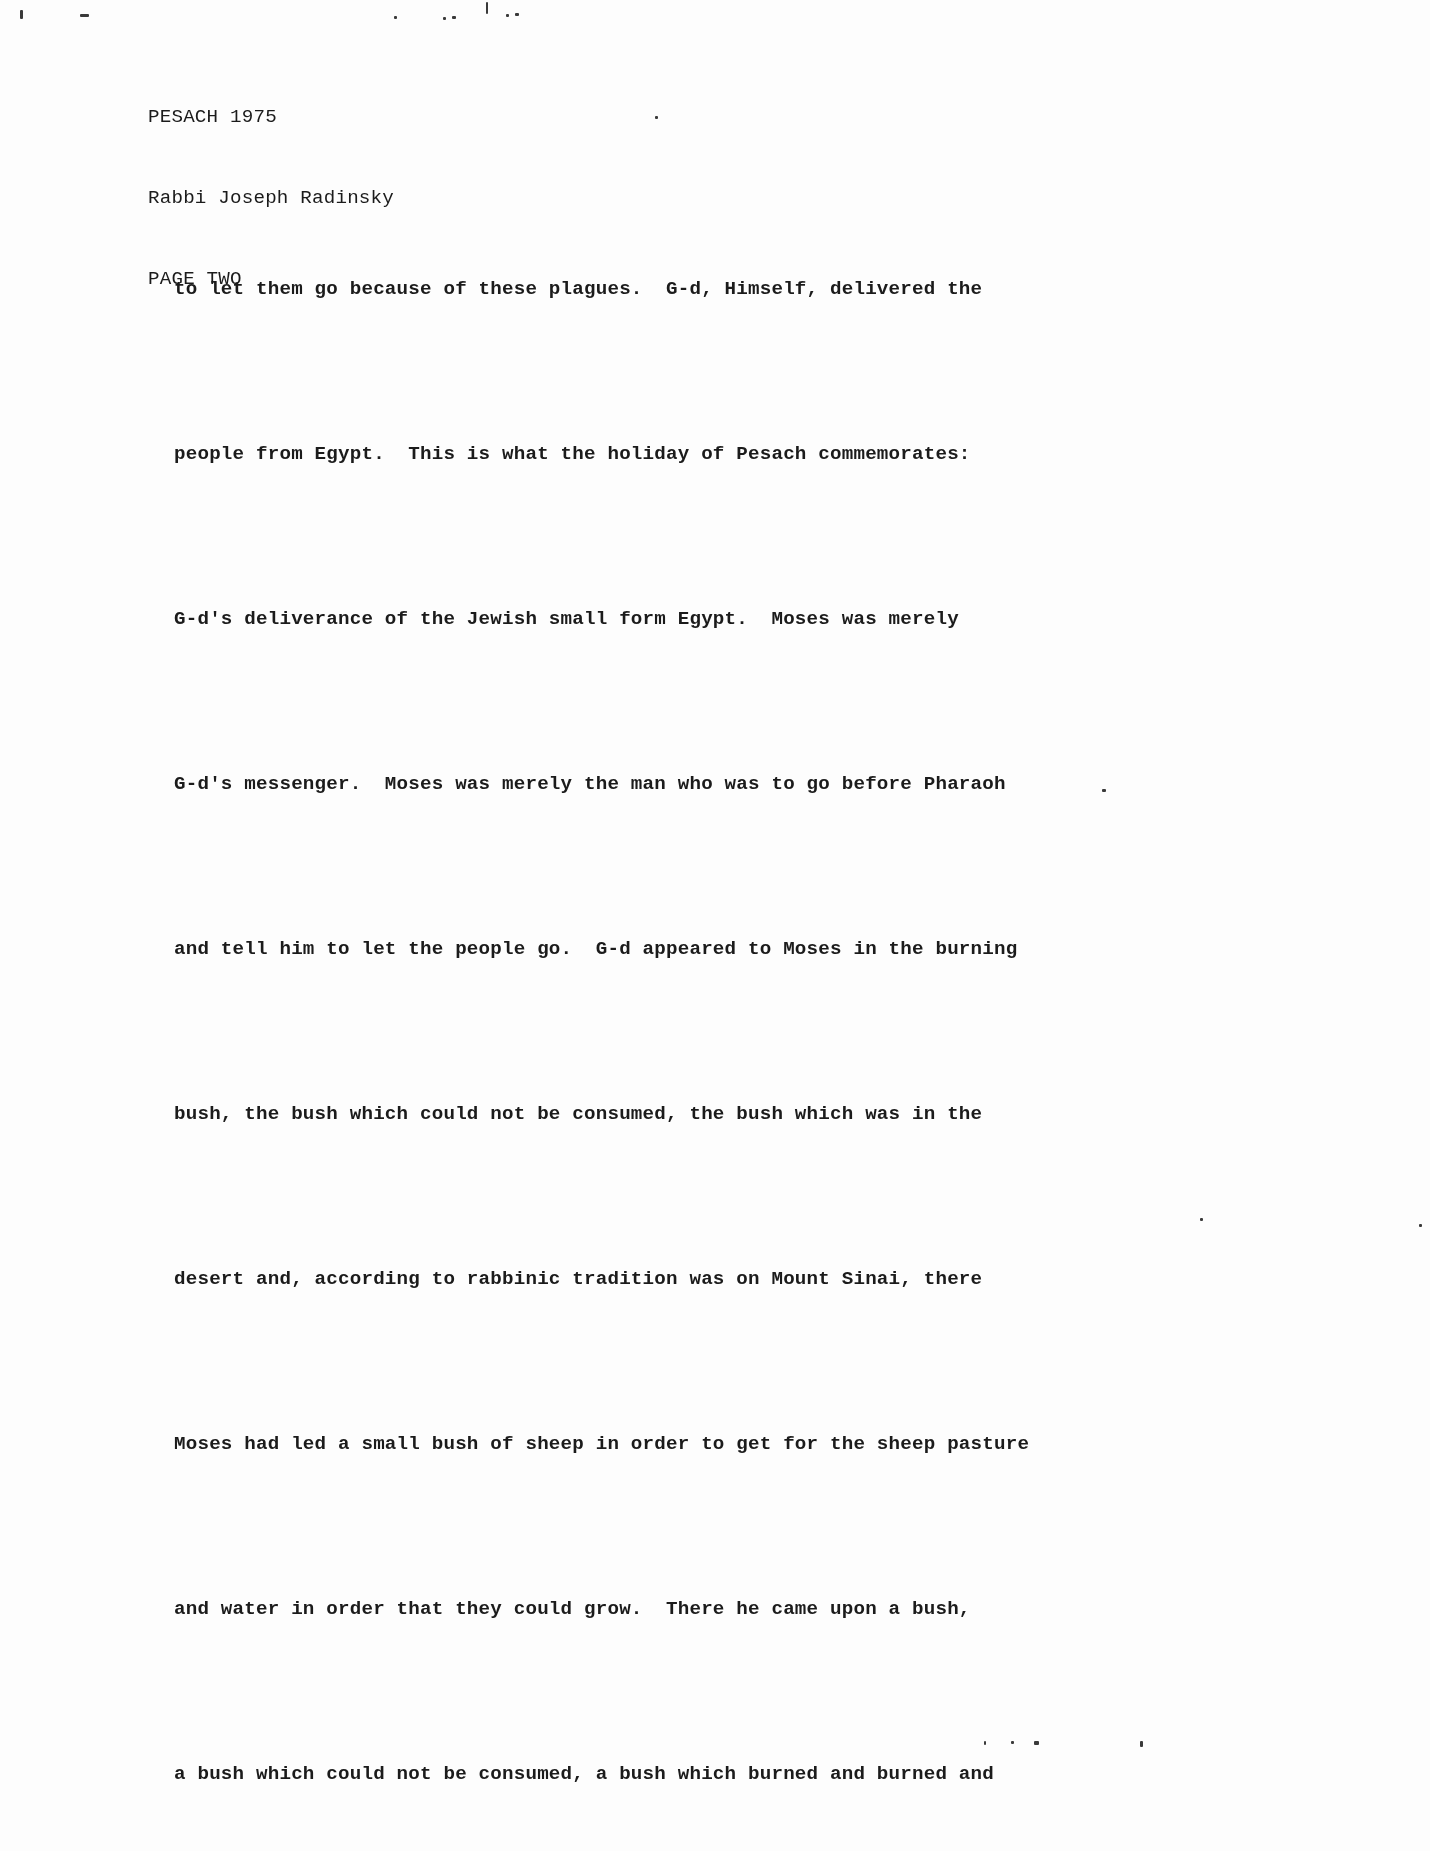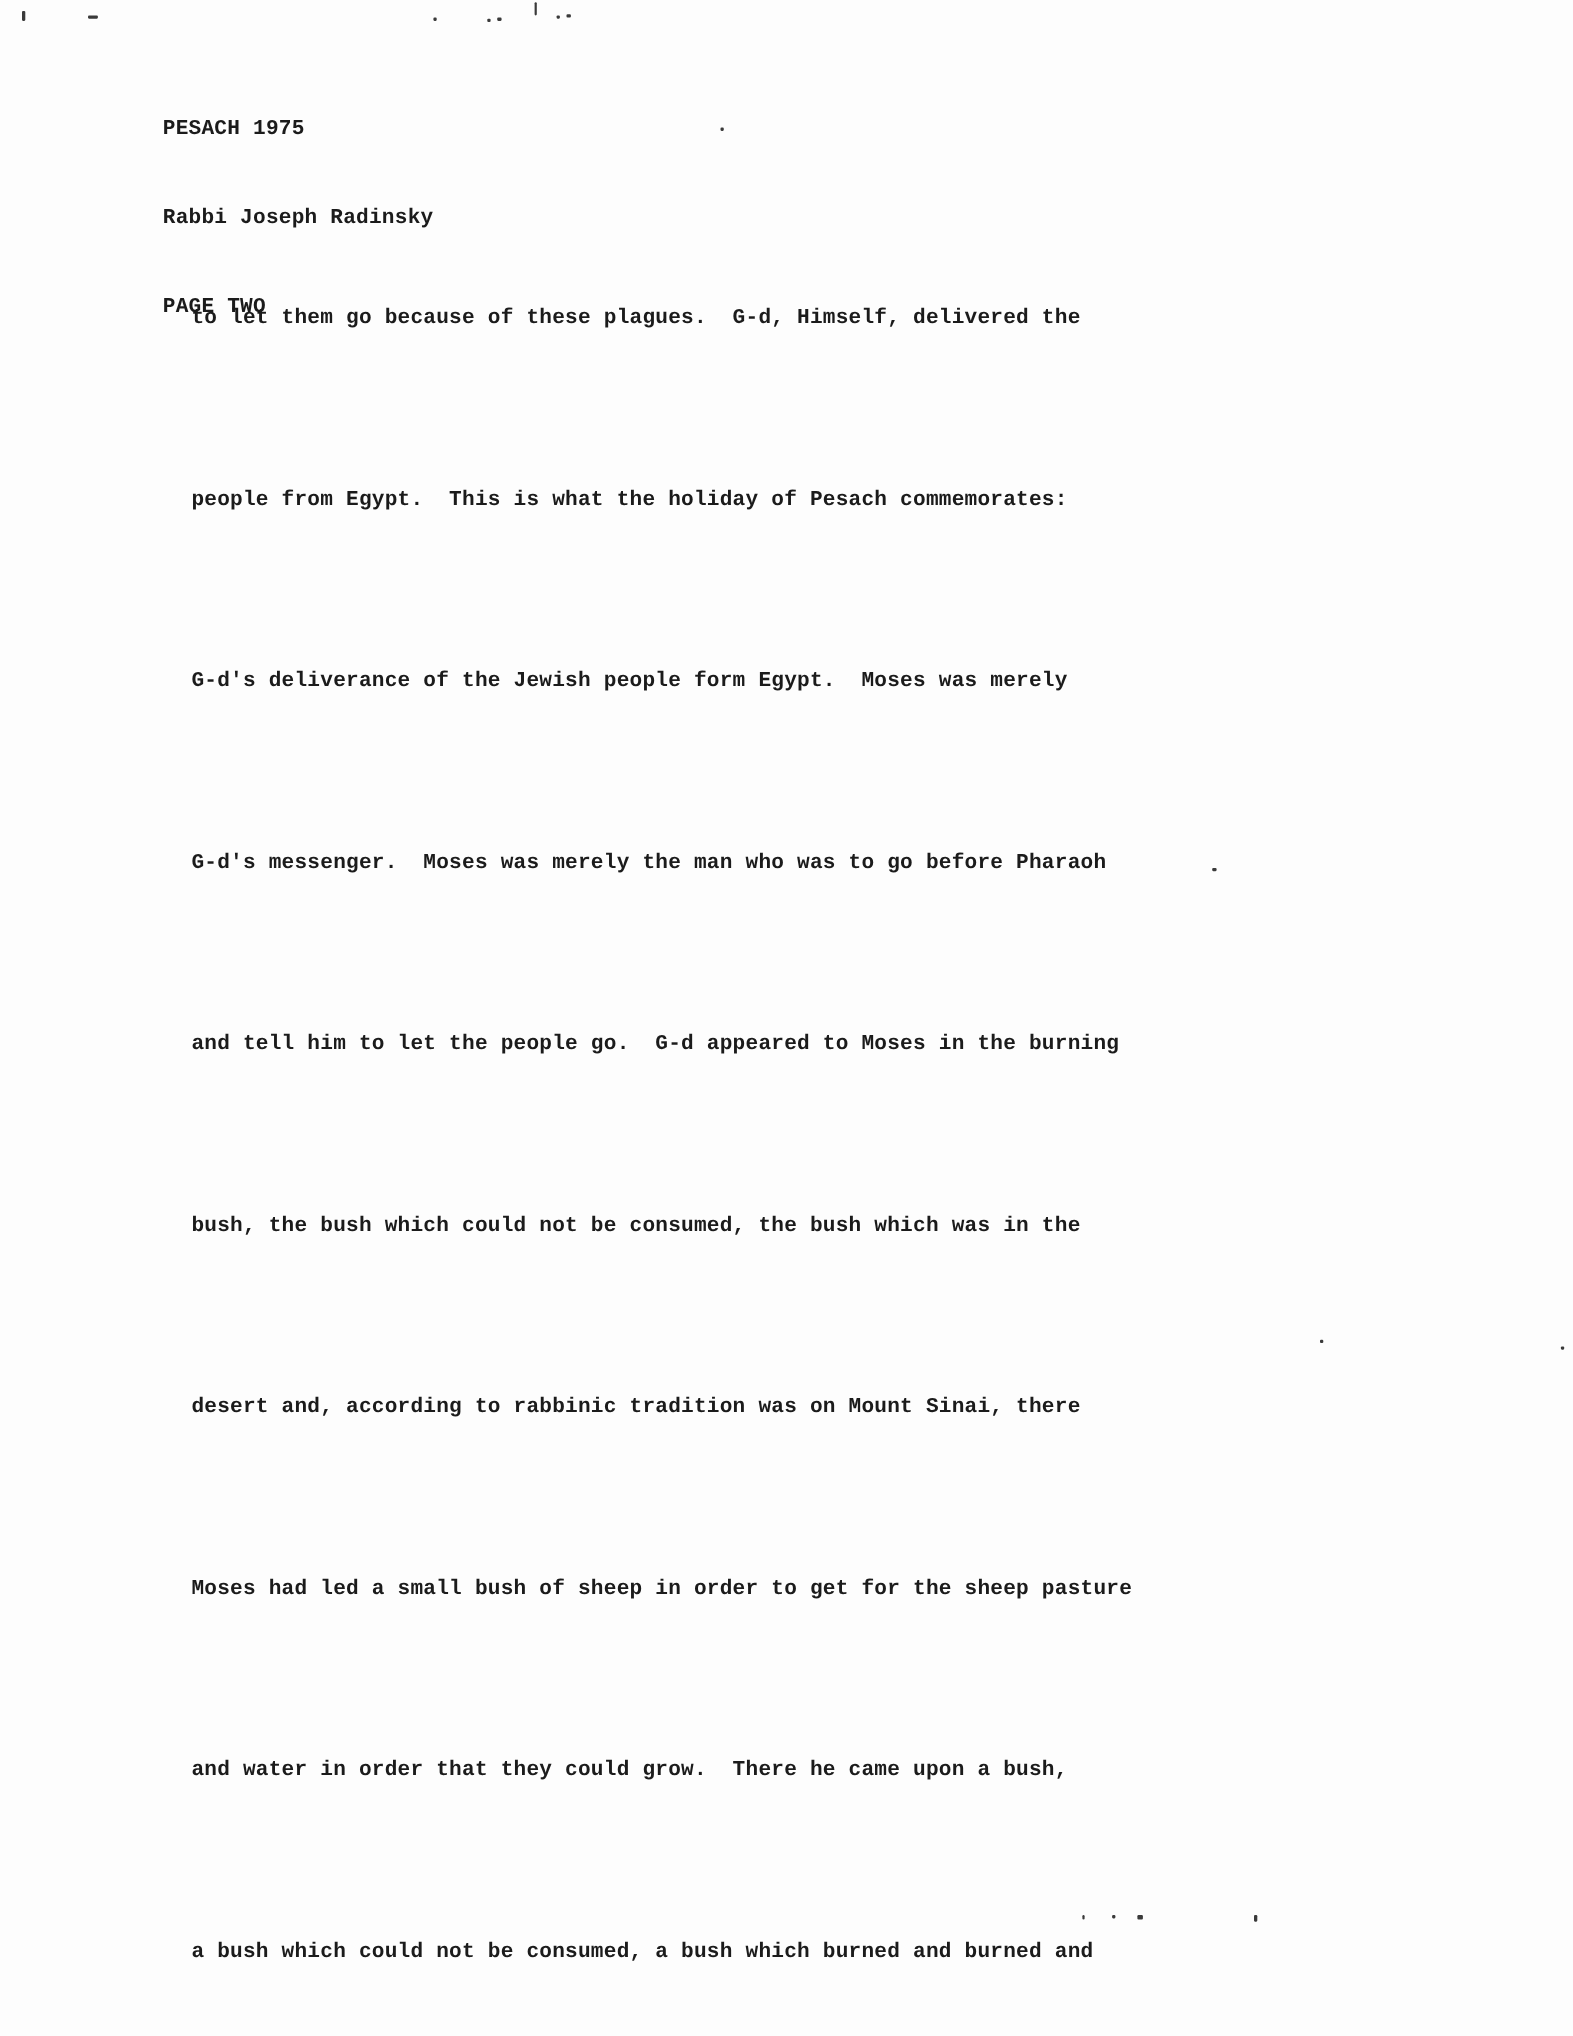--- a/index.html
+++ b/index.html
@@ -12,21 +12,21 @@
     color: #1b1b1b;
     font-family: "Liberation Mono", "DejaVu Sans Mono", monospace;
     overflow: hidden;
   }
   .doc-header {
     position: absolute;
     left: 148px;
     top: 50px;
     font-size: 19.2px;
     line-height: 27px;
-    font-weight: 700;
+    font-weight: 400;
     white-space: pre;
     letter-spacing: 0.2px;
   }
   .doc-body {
     position: absolute;
     left: 148px;
     top: 152px;
   }
   .para {
     white-space: pre;
@@ -67,21 +67,21 @@
   <header class="doc-header">
     <div>PESACH 1975</div>
     <div>Rabbi Joseph Radinsky</div>
     <div>PAGE TWO</div>
   </header>
 
   <main class="doc-body">
     <section class="para">
       <div class="line">to let them go because of these plagues.  G-d, Himself, delivered the</div>
       <div class="line">people from Egypt.  This is what the holiday of Pesach commemorates:</div>
-      <div class="line">G-d's deliverance of the Jewish people form Egypt.  Moses was merely</div>
+      <div class="line">G-d's deliverance of the Jewish small form Egypt.  Moses was merely</div>
       <div class="line">G-d's messenger.  Moses was merely the man who was to go before Pharaoh</div>
       <div class="line">and tell him to let the people go.  G-d appeared to Moses in the burning</div>
       <div class="line">bush, the bush which could not be consumed, the bush which was in the</div>
       <div class="line">desert and, according to rabbinic tradition was on Mount Sinai, there</div>
       <div class="line">Moses had led a small bush of sheep in order to get for the sheep pasture</div>
       <div class="line">and water in order that they could grow.  There he came upon a bush,</div>
       <div class="line">a bush which could not be consumed, a bush which burned and burned and</div>
       
       
       

